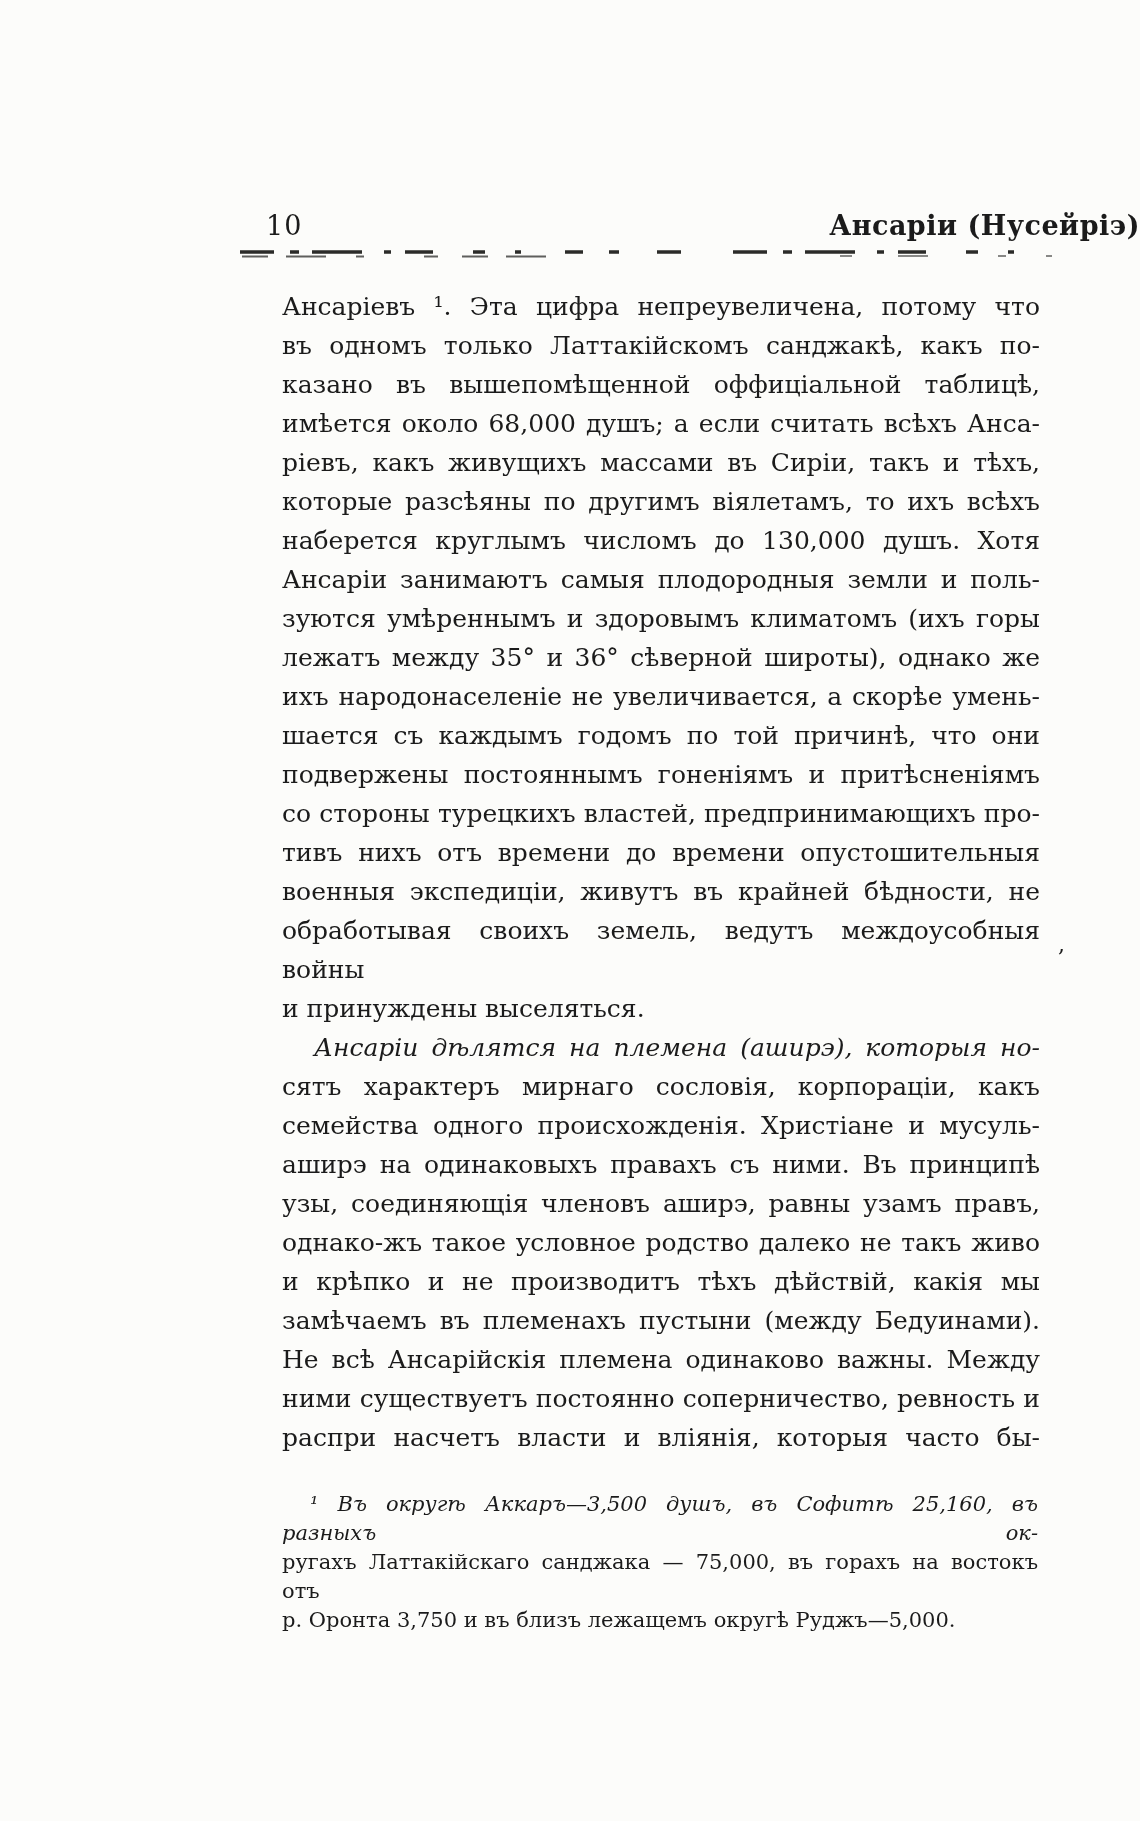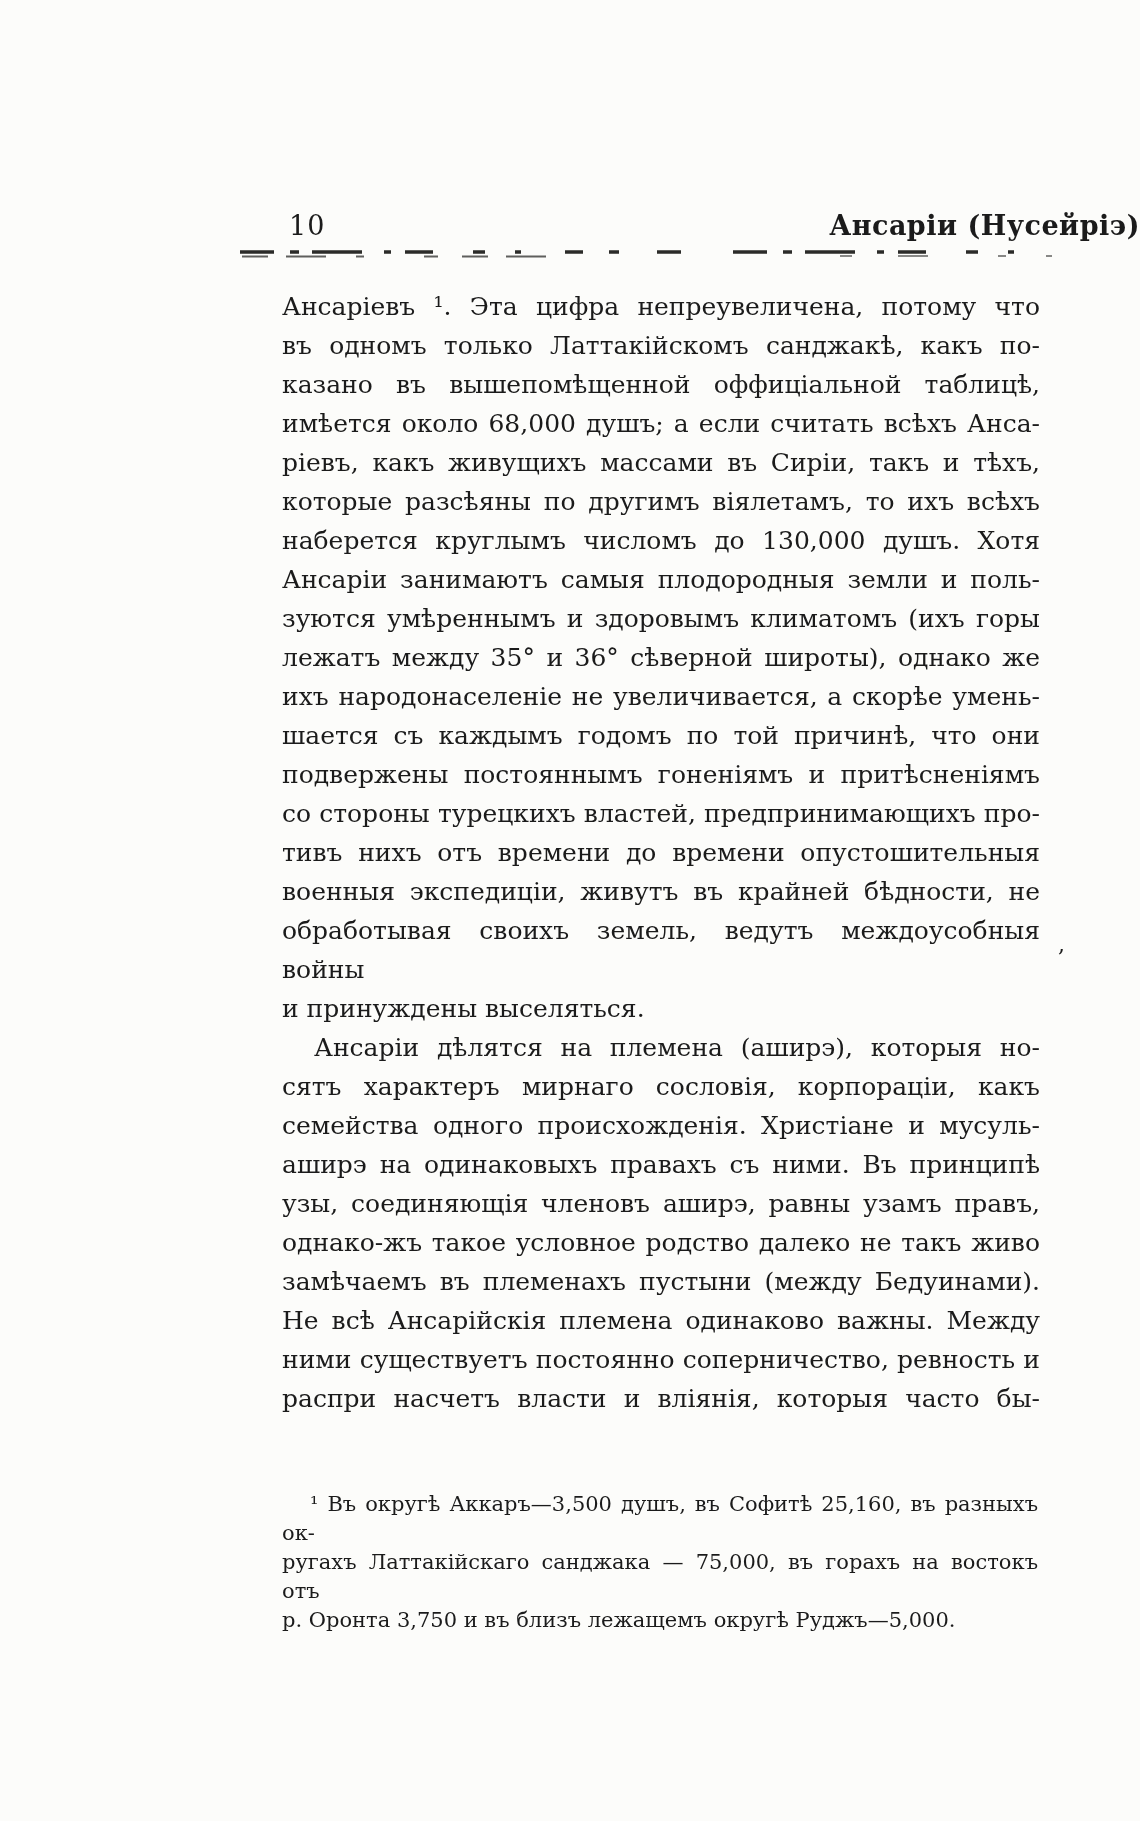--- a/index.html
+++ b/index.html
@@ -19,21 +19,20 @@
   .header-row {
     position: absolute;
     top: 210px; left: 0;
     width: 1140px; height: 34px;
   }
   .page-number {
     position: absolute;
     left: 266px; top: 0;
     font-size: 27px;
     letter-spacing: 1px;
-    margin-left: 23px;
   }
   .running-title {
     position: absolute;
     left: 0; top: 0;
     width: 1140px;
     text-align: right;
     font-size: 27px;
     font-weight: 700;
     letter-spacing: 0.5px;
   }
@@ -56,21 +55,21 @@
     font-size: 21px;
     line-height: 29px;
   }
   .line {
     text-align: justify;
     text-align-last: justify;
     white-space: normal;
     margin-left: 16px;
   }
   .line.last { text-align-last: left; }
-  .line.indent { text-indent: 32px; }
+  .line.indent { text-indent: 32px; font-style: italic; }
   .footnote .line.indent { text-indent: 28px; }
   .margin-mark {
     position: absolute;
     left: 1058px; top: 932px;
     font-size: 22px;
     color: var(--ink, #1b1b1b);
   }
 </style>
 </head>
 <body>
@@ -109,20 +108,21 @@
       <div class="line">обработывая своихъ земель, ведутъ междоусобныя войны</div>
       <div class="line last">и принуждены выселяться.</div>
     </div>
     <div>
       <div class="line indent">Ансаріи дѣлятся на племена (аширэ), которыя но-</div>
       <div class="line">сятъ характеръ мирнаго сословія, корпораціи, какъ</div>
       <div class="line">семейства одного происхожденія. Христіане и мусуль-</div>
       <div class="line">аширэ на одинаковыхъ правахъ съ ними. Въ принципѣ</div>
       <div class="line">узы, соединяющія членовъ аширэ, равны узамъ правъ,</div>
       <div class="line">однако-жъ такое условное родство далеко не такъ живо</div>
+      <div class="line">и крѣпко и не производитъ тѣхъ дѣйствій, какія мы</div>
       <div class="line">замѣчаемъ въ племенахъ пустыни (между Бедуинами).</div>
       <div class="line">Не всѣ Ансарійскія племена одинаково важны. Между</div>
       <div class="line">ними существуетъ постоянно соперничество, ревность и</div>
       <div class="line">распри насчетъ власти и вліянія, которыя часто бы-</div>
     </div>
   </div>
 
   <div class="footnote">
     <div class="line indent">¹ Въ округѣ Аккаръ—3,500 душъ, въ Софитѣ 25,160, въ разныхъ ок-</div>
     <div class="line">ругахъ Латтакійскаго санджака — 75,000, въ горахъ на востокъ отъ</div>

